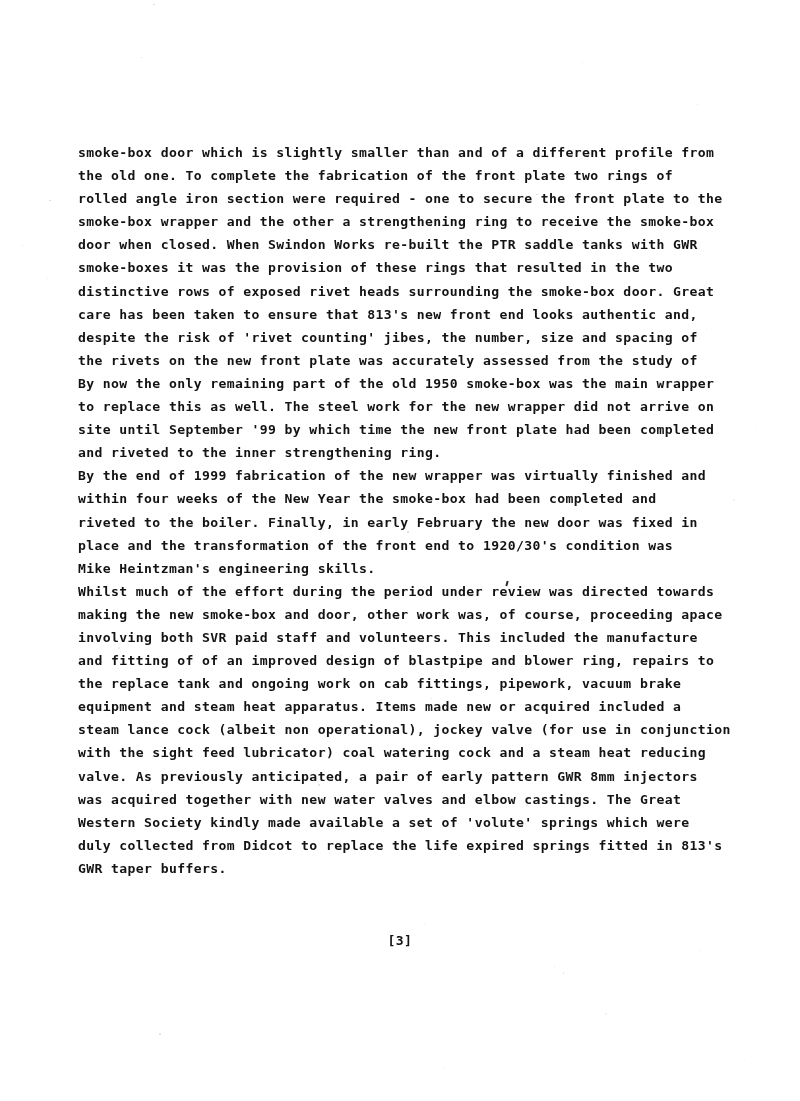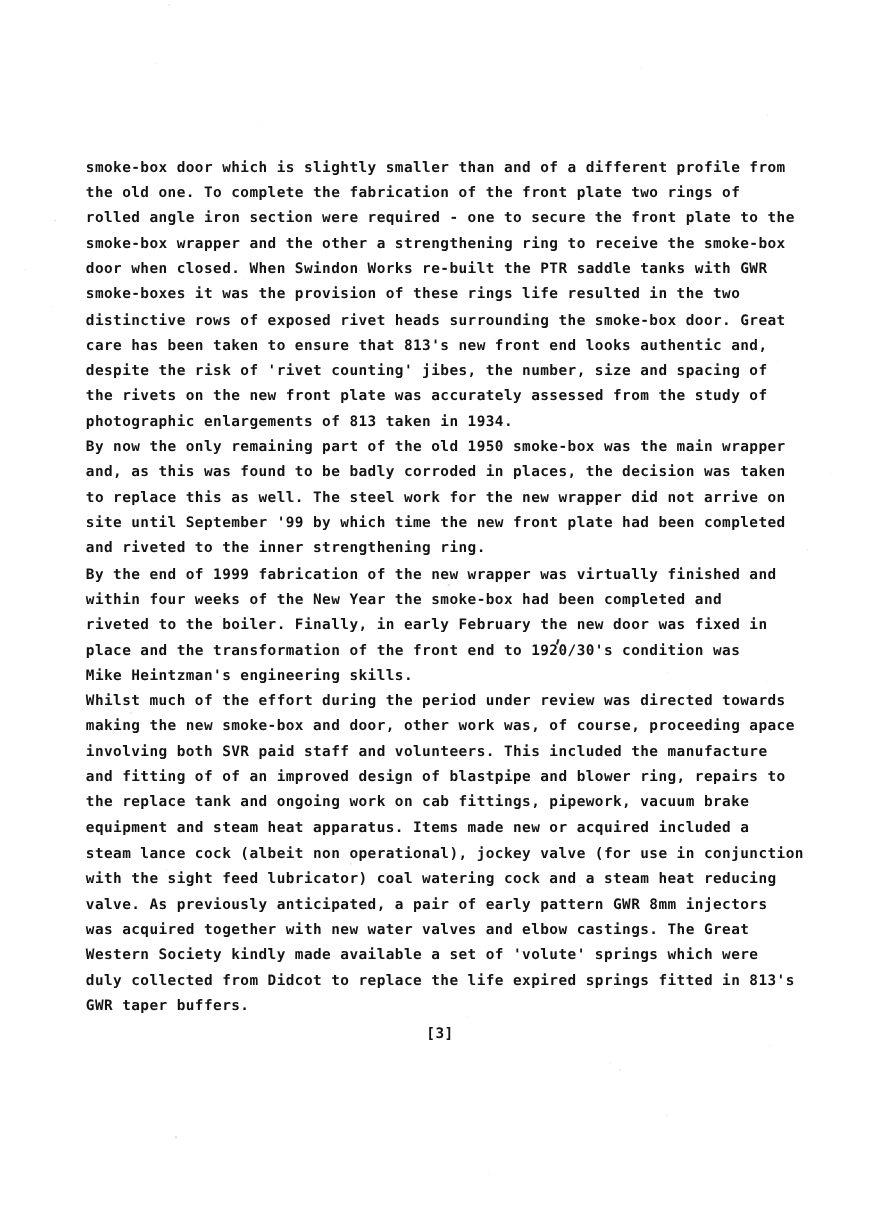--- a/index.html
+++ b/index.html
@@ -136,30 +136,28 @@
       <span style="width: 1.8px; height: 1.8px; left: 318.1px; top: 784px; opacity: 0.48;"></span>
     </div>
 
   <div id="text-body">
       <div class="para">
         <div class="line">smoke-box door which is slightly smaller than and of a different profile from</div>
         <div class="line">the old one. To complete the fabrication of the front plate two rings of</div>
         <div class="line">rolled angle iron section were required - one to secure the front plate to the</div>
         <div class="line">smoke-box wrapper and the other a strengthening ring to receive the smoke-box</div>
         <div class="line">door when closed. When Swindon Works re-built the PTR saddle tanks with GWR</div>
-        <div class="line">smoke-boxes it was the provision of these rings life resulted in the two</div>
+        <div class="line">smoke-boxes it was the provision of these rings that resulted in the two</div>
         <div class="line">distinctive rows of exposed rivet heads surrounding the smoke-box door. Great</div>
         <div class="line">care has been taken to ensure that 813's new front end looks authentic and,</div>
         <div class="line">despite the risk of 'rivet counting' jibes, the number, size and spacing of</div>
         <div class="line">the rivets on the new front plate was accurately assessed from the study of</div>
-        <div class="line">photographic enlargements of 813 taken in 1934.</div>
       </div>
       <div class="para">
         <div class="line">By now the only remaining part of the old 1950 smoke-box was the main wrapper</div>
-        <div class="line">and, as this was found to be badly corroded in places, the decision was taken</div>
         <div class="line">to replace this as well. The steel work for the new wrapper did not arrive on</div>
         <div class="line">site until September '99 by which time the new front plate had been completed</div>
         <div class="line">and riveted to the inner strengthening ring.</div>
       </div>
       <div class="para">
         <div class="line">By the end of 1999 fabrication of the new wrapper was virtually finished and</div>
         <div class="line">within four weeks of the New Year the smoke-box had been completed and</div>
         <div class="line">riveted to the boiler. Finally, in early February the new door was fixed in</div>
         <div class="line">place and the transformation of the front end to 1920/30's condition was</div>
         <div class="line">Mike Heintzman's engineering skills.</div>

